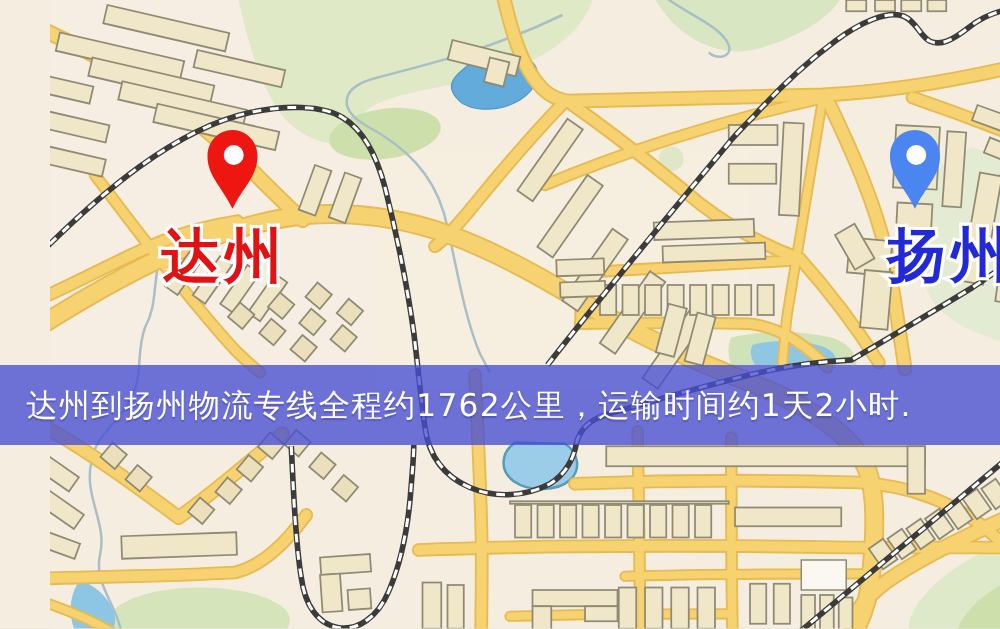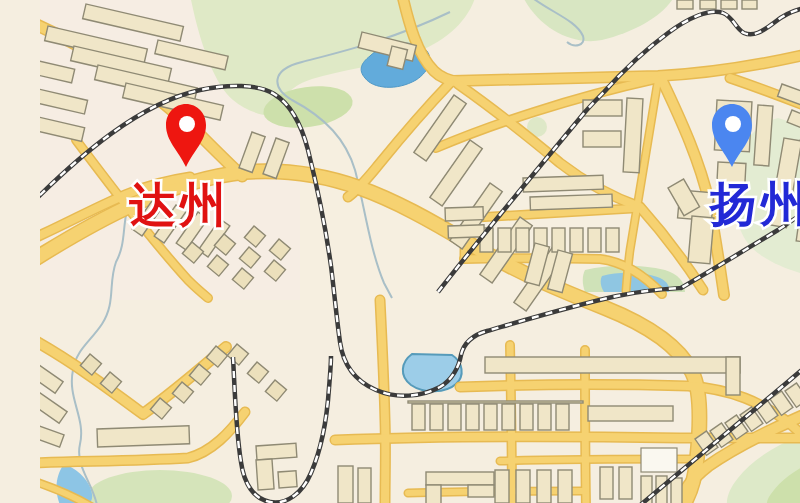--- a/index.html
+++ b/index.html
@@ -306,13 +306,16 @@
   </g>
   <g>
     <path d="M 692,167 C 684,150 672,141 672,125 C 672,113 681,104 692,104 C 703,104 712,113 712,125 C 712,141 700,150 692,167 Z" fill="#4b86f0"></path>
     <circle cx="693" cy="124" r="8" fill="#ffffff"></circle>
   </g>
 
   <text class="pin-label" x="139" y="221" fill="#e01212">达州</text>
   <text class="pin-label" x="720" y="220" fill="#2229d6">扬州</text>
 </svg>
 
+<div class="banner">
+  <span>达州到扬州物流专线全程约1762公里，运输时间约1天2小时.</span>
 </div>
+</div>
 
 </body></html>

